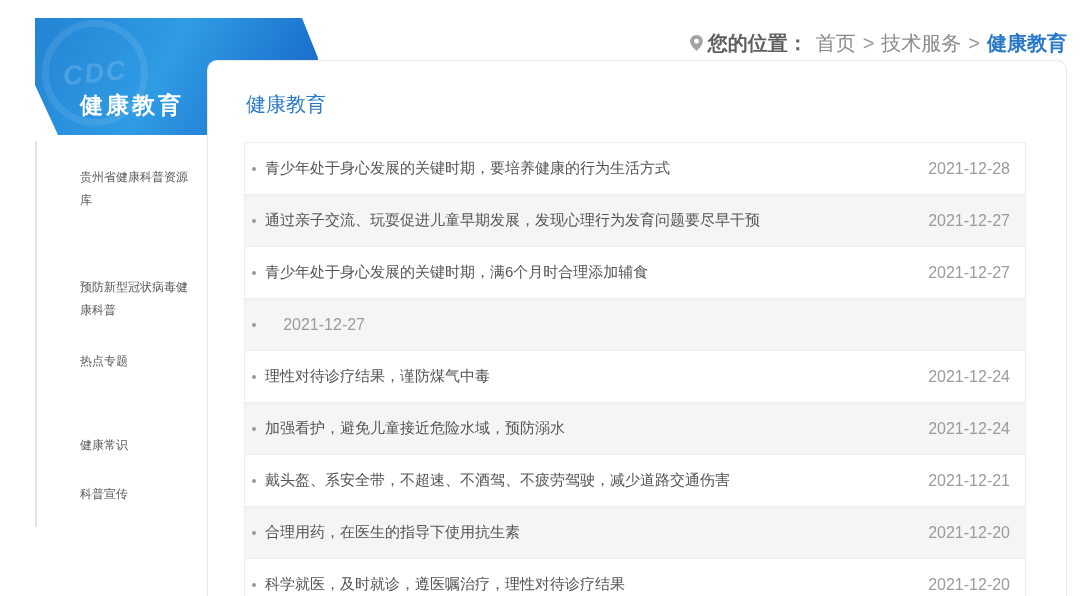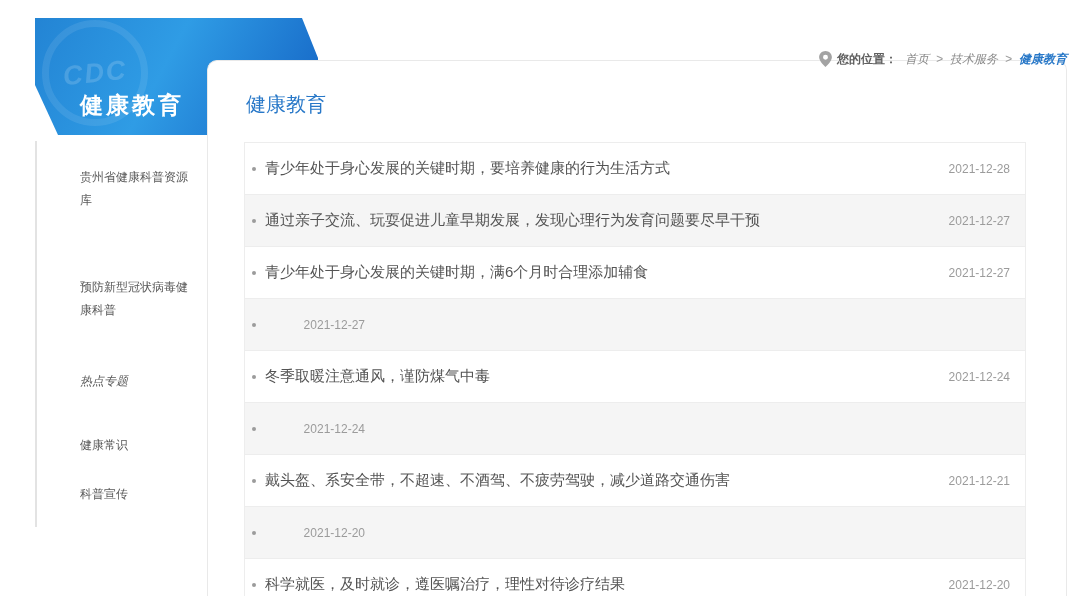--- a/index.html
+++ b/index.html
@@ -22,38 +22,38 @@
   .banner-logo span{
     font-style:italic;font-weight:bold;font-size:27px;letter-spacing:2px;
     color:rgba(255,255,255,0.16);transform:rotate(-6deg);
   }
   .banner-title{
     position:absolute;left:45px;top:72px;
     color:#ffffff;font-size:23px;font-weight:bold;letter-spacing:3px;
   }
   
   .breadcrumb{
-    position:absolute;top:49px;right:13px;height:20px;z-index:3;
-    display:flex;align-items:center;font-size:12px;color:#8a8a8a;text-align:right;
+    position:absolute;top:33px;right:13px;height:20px;z-index:3;
+    display:flex;align-items:center;font-size:20px;color:#8a8a8a;text-align:right;
   }
   .pin-icon{margin-right:5px;display:inline-flex;}
   .crumb-label{color:#5f5f5f;font-weight:bold;margin-right:8px;}
   .crumb{color:#8a8a8a;text-decoration:none;cursor:pointer;}
   .crumb.current{color:var(--accent,#2878c8);font-weight:bold;cursor:default;}
   .crumb-sep{margin:0 7px;color:#9a9a9a;}
   
   .side-line{position:absolute;left:35px;top:141px;width:2px;height:386px;background:#e3e3e3;z-index:1;}
   .side-menu{position:absolute;left:0;top:0;z-index:1;}
   .side-item{
     position:absolute;left:80px;width:114px;
     font-size:12px;line-height:23px;color:#595959;cursor:pointer;
   }
   .side-item:nth-of-type(1){top:166px;}
   .side-item:nth-of-type(2){top:276px;}
-  .side-item:nth-of-type(3){top:370px;font-style:italic;}
+  .side-item:nth-of-type(3){top:350px;}
   .side-item:nth-of-type(4){top:434px;}
   .side-item:nth-of-type(5){top:483px;}
   
   .panel{
     position:absolute;left:207px;top:60px;width:860px;height:536px;z-index:2;
     background:#ffffff;border:1px solid #e9e9e9;border-bottom:none;
     border-radius:10px 10px 0 0;box-sizing:border-box;
   }
   .panel-heading{
     position:absolute;left:38px;top:30px;
@@ -71,42 +71,42 @@
   .article-row.odd{background:#ffffff;}
   .bullet{
     width:4px;height:4px;border-radius:50%;background:#9b9b9b;
     margin:0 9px 0 0;flex:none;
   }
   .article-title{
     flex:1;font-size:15px;color:#545454;text-decoration:none;
     white-space:nowrap;overflow:hidden;text-overflow:ellipsis;
   }
   .article-date{
-    flex:none;margin-left:16px;font-size:12px;color:var(--date,#9b9b9b);
+    flex:none;margin-left:16px;font-size:16px;color:var(--date,#9b9b9b);
     min-width:84px;text-align:right;
   }
 </style>
 </head>
 <body>
 
 <div class="banner">
   <div class="banner-logo">
     <span>CDC</span>
   </div>
   <div class="banner-title">健康教育</div>
 </div>
 
 <div class="breadcrumb">
   <span class="pin-icon">
     <svg width="13" height="16" viewBox="0 0 16 20" fill="#a3a3a3" xmlns="http://www.w3.org/2000/svg">
       <path d="M8 0C3.6 0 0 3.5 0 7.8 0 13 8 20 8 20s8-7 8-12.2C16 3.5 12.4 0 8 0zm0 10.9a3.1 3.1 0 1 1 0-6.2 3.1 3.1 0 0 1 0 6.2z"></path>
     </svg>
   </span>
   <span class="crumb-label">您的位置：</span>
-  <span style="display:flex;align-items:center;font-style:italic;">
+  <span style="display:flex;align-items:center;">
       <a class="crumb">首页</a>
       <span class="crumb-sep">&gt;</span>
       <a class="crumb">技术服务</a>
       <span class="crumb-sep">&gt;</span>
       <a class="crumb current">健康教育</a>
     </span>
 </div>
 
 <div class="side-line"></div>
 <nav class="side-menu">
@@ -134,34 +134,36 @@
     <span class="bullet"></span>
     <a class="article-title">青少年处于身心发展的关键时期，满6个月时合理添加辅食</a>
     <span class="article-date">2021-12-27</span>
   </div>
       <div class="article-row even">
     <span class="bullet"></span>
     <span class="article-date">2021-12-27</span>
   </div>
       <div class="article-row odd">
     <span class="bullet"></span>
-    <a class="article-title">冬季取暖注意通风，谨防煤气中毒</a>
+    <a class="article-title">理性对待诊疗结果，谨防煤气中毒</a>
     <span class="article-date">2021-12-24</span>
   </div>
       <div class="article-row even">
     <span class="bullet"></span>
+    <a class="article-title">加强看护，避免儿童接近危险水域，预防溺水</a>
     <span class="article-date">2021-12-24</span>
   </div>
       <div class="article-row odd">
     <span class="bullet"></span>
     <a class="article-title">戴头盔、系安全带，不超速、不酒驾、不疲劳驾驶，减少道路交通伤害</a>
     <span class="article-date">2021-12-21</span>
   </div>
       <div class="article-row even">
     <span class="bullet"></span>
+    <a class="article-title">合理用药，在医生的指导下使用抗生素</a>
     <span class="article-date">2021-12-20</span>
   </div>
       <div class="article-row odd">
     <span class="bullet"></span>
     <a class="article-title">科学就医，及时就诊，遵医嘱治疗，理性对待诊疗结果</a>
     <span class="article-date">2021-12-20</span>
   </div>
     </div>
 </section>
 

